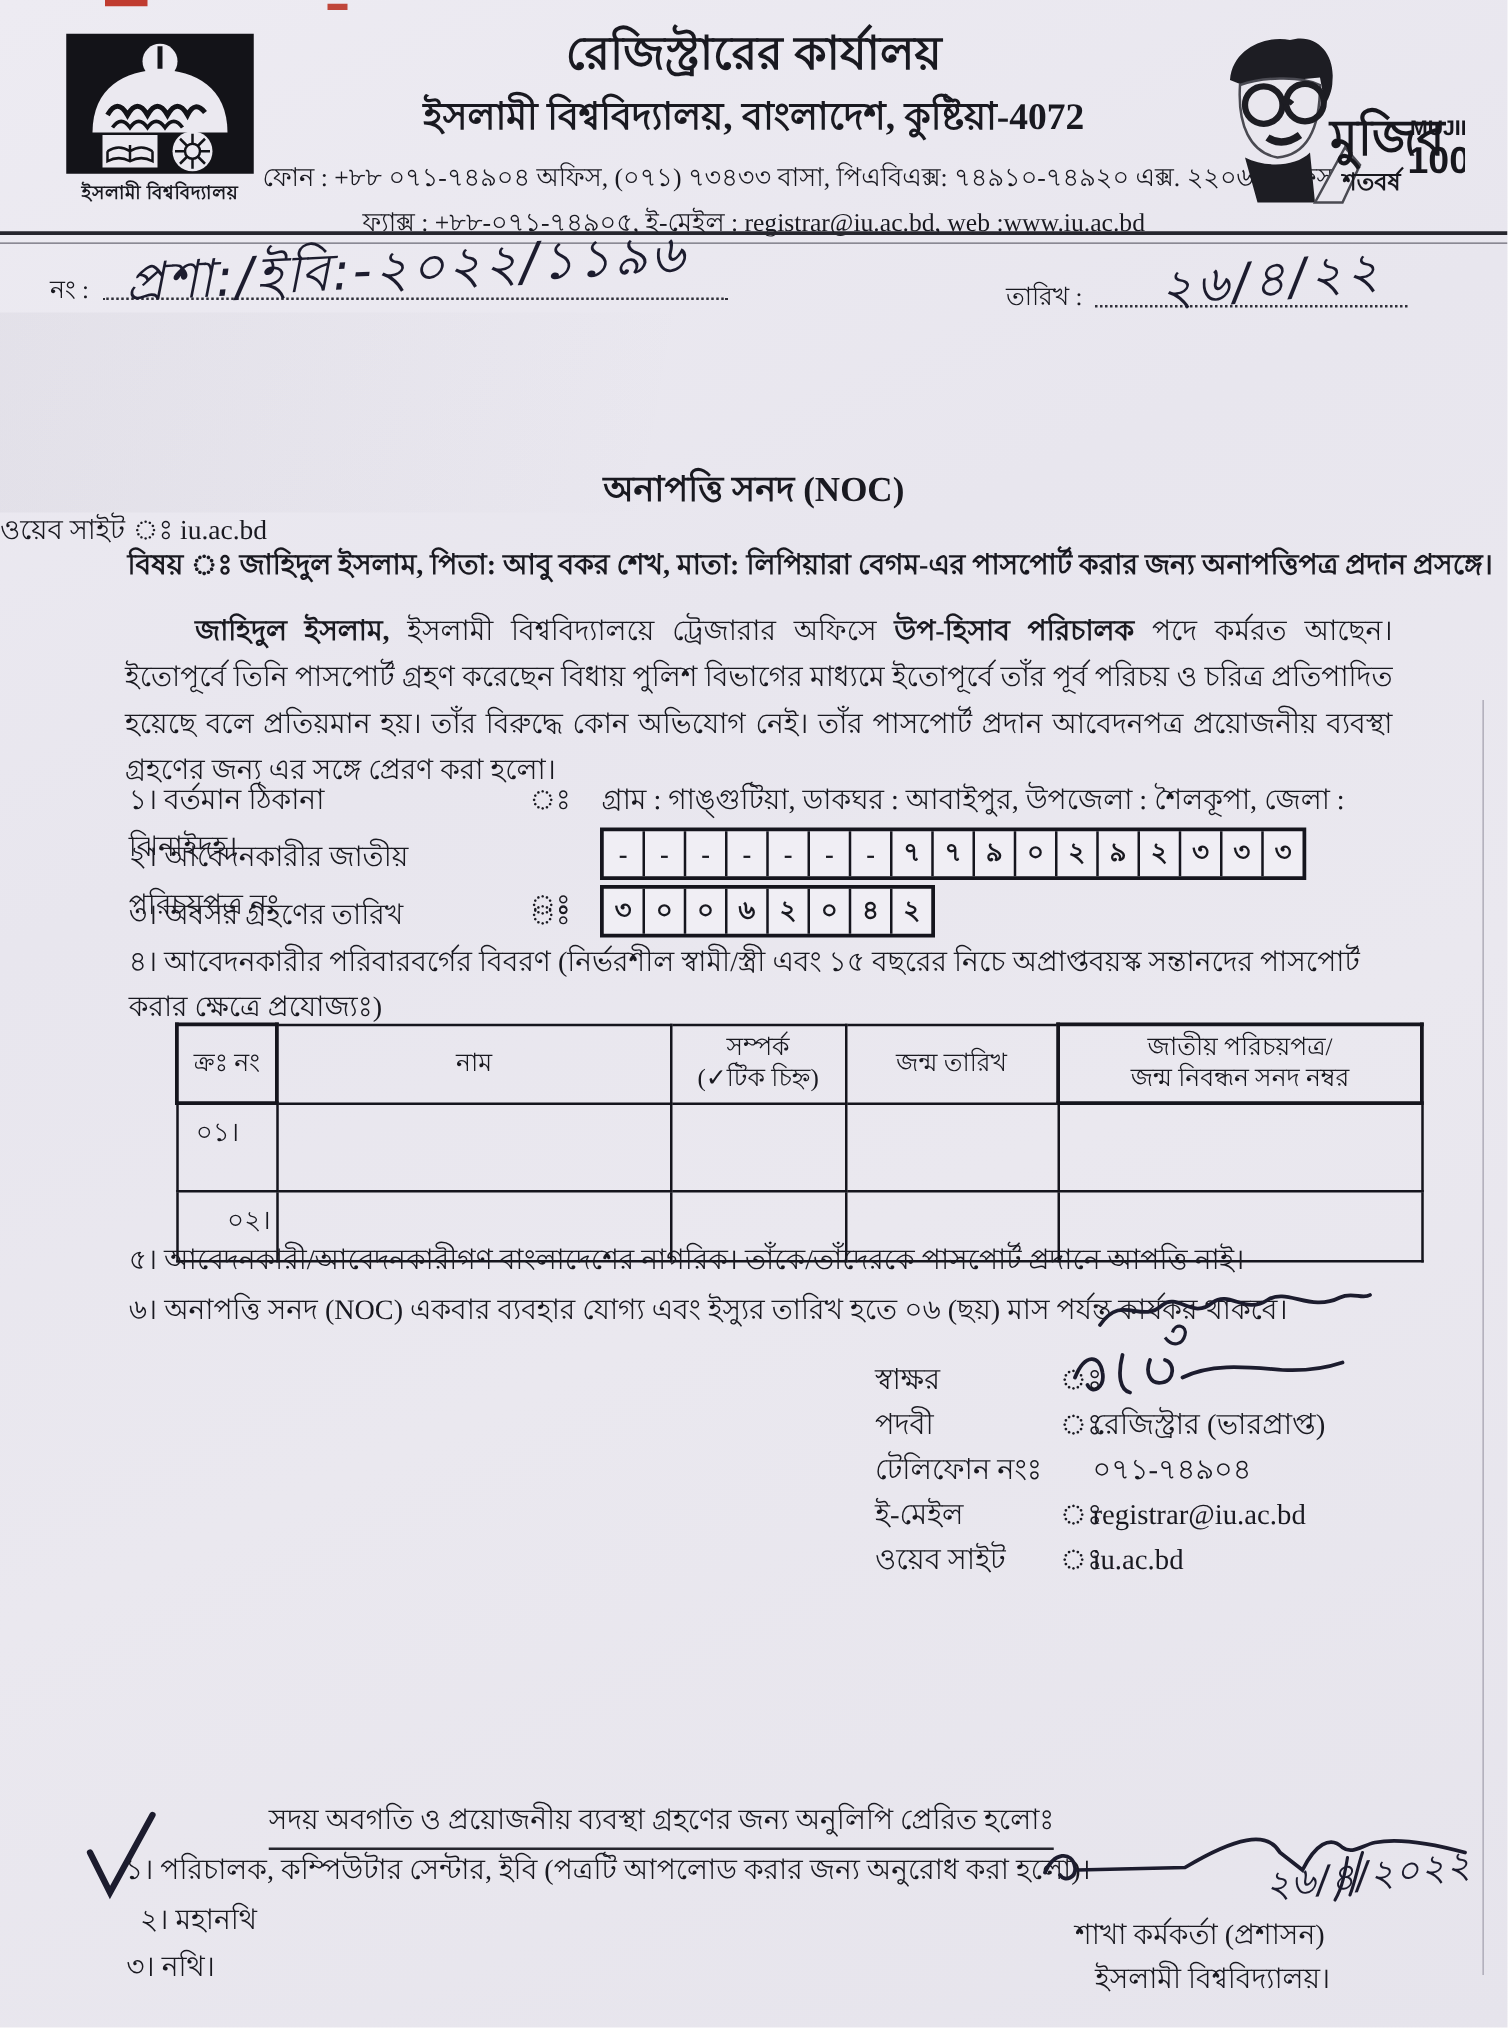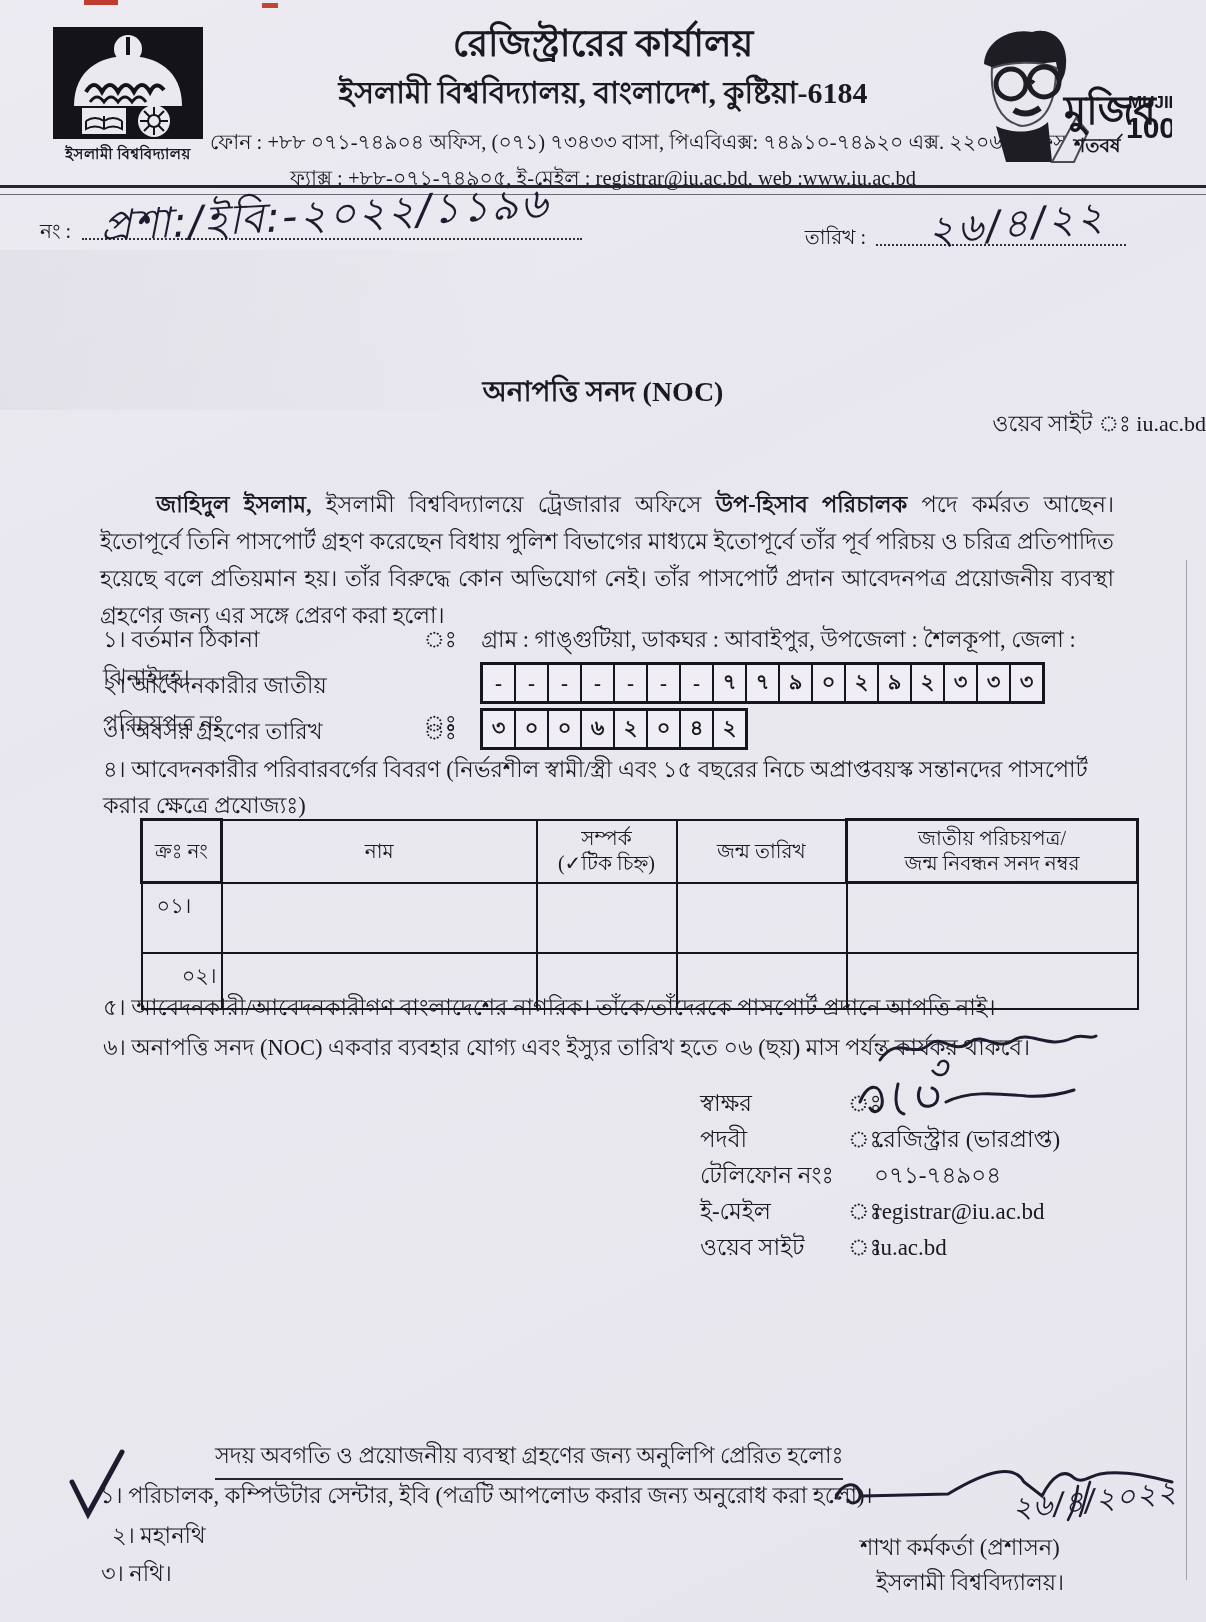--- a/index.html
+++ b/index.html
@@ -25,21 +25,21 @@
   .ref-row{left:40px;right:40px;top:198px;height:64px;font-size:20px;}
   .ref-no{position:absolute;left:0;top:18px;}
   .ref-dots{position:absolute;left:42px;top:40px;width:500px;border-bottom:2px dotted #2f2f38;}
   .date-label{position:absolute;right:300px;top:24px;}
   .date-dots{position:absolute;right:40px;top:46px;width:250px;border-bottom:2px dotted #2f2f38;}
   .handwriting{font-family:"DejaVu Sans",sans-serif;font-style:italic;color:#1c1c2e;}
   .hw-ref{position:absolute;left:60px;top:-16px;font-size:42px;transform:rotate(-3deg);letter-spacing:2px;white-space:nowrap;}
   .hw-date{position:absolute;right:60px;top:-6px;font-size:40px;transform:rotate(-5deg);letter-spacing:3px;}
   
   .doc-title{left:0;right:0;top:370px;text-align:center;font-size:28px;font-weight:bold;}
-  .web-line{left:0;right:0;top:406px;text-align:right;font-size:22px;}
+  .web-line{left:0;right:0;top:406px;text-align:left;font-size:22px;}
   .subject{left:102px;right:30px;top:434px;font-size:22.5px;font-weight:bold;white-space:nowrap;}
   
   .body-par{left:100px;right:92px;top:486px;font-size:22.5px;line-height:37px;text-align:justify;text-indent:56px;}
   .b{font-weight:bold;}
   
   .item-row{left:103px;right:40px;font-size:22.5px;}
   .item-label{display:inline-block;width:315px;}
   .item-colon{display:inline-block;width:52px;}
   .boxes{position:absolute;left:377px;top:-6px;display:flex;border:3px solid #15151d;background:#f0eef4;}
   .boxes .cell{width:31px;height:36px;border-left:2px solid #15151d;display:flex;align-items:center;justify-content:center;font-size:21px;font-weight:bold;}
@@ -104,21 +104,21 @@
       <path d="M34 95 q9 -6 18 0 q9 -6 18 0 M34 95 v8 q9 -5 18 0 q9 -5 18 0 v-8 M52 90 v12" stroke="#131318" stroke-width="2" fill="none"></path>
       <circle cx="102" cy="95" r="16" fill="#ebe9f0"></circle>
       <circle cx="102" cy="95" r="6" fill="none" stroke="#131318" stroke-width="2"></circle>
       <path d="M102 81 v8 M102 101 v8 M88 95 h8 M108 95 h8 M92 85 l6 6 M106 99 l6 6 M112 85 l-6 6 M98 99 l-6 6" stroke="#131318" stroke-width="2"></path>
     </svg>
     <div class="caption">ইসলামী বিশ্ববিদ্যালয়</div>
   </div>
 
   <div class="abs hdr-center">
     <div class="hdr-office">রেজিস্ট্রারের কার্যালয়</div>
-    <div class="hdr-univ">ইসলামী বিশ্ববিদ্যালয়, বাংলাদেশ, কুষ্টিয়া-6184</div>
+    <div class="hdr-univ">ইসলামী বিশ্ববিদ্যালয়, বাংলাদেশ, কুষ্টিয়া-4072</div>
     <div class="hdr-phone">ফোন : +৮৮ ০৭১-৭৪৯০৪ অফিস, (০৭১) ৭৩৪৩৩ বাসা, পিএবিএক্স: ৭৪৯১০-৭৪৯২০ এক্স. ২২০৬ (অফিস)</div>
     <div class="hdr-fax">ফ্যাক্স : +৮৮-০৭১-৭৪৯০৫, ই-মেইল : registrar@iu.ac.bd, web :www.iu.ac.bd</div>
   </div>
 
   <div class="abs mujib-logo">
     <svg width="216" height="142" viewBox="0 0 216 142">
       <path d="M28 42 C30 16 58 6 76 10 C96 4 112 20 110 42 C110 52 106 58 104 62 L100 40 L38 46 Z" fill="#1d1d23"></path>
       <path d="M36 46 C34 78 44 100 66 104 C88 102 100 84 100 46 C84 38 52 40 36 46 Z" fill="#e9e7ee" stroke="#4a4a52" stroke-width="2"></path>
       <circle cx="55" cy="62" r="15" fill="none" stroke="#1d1d23" stroke-width="5"></circle>
       <circle cx="88" cy="60" r="15" fill="none" stroke="#1d1d23" stroke-width="5"></circle>
@@ -139,20 +139,21 @@
     <span class="ref-no">নং :</span>
     <span class="ref-dots"></span>
     <span class="handwriting hw-ref">প্রশা:/ইবি:-২০২২/১১৯৬</span>
     <span class="date-label">তারিখ :</span>
     <span class="date-dots"></span>
     <span class="handwriting hw-date">২৬/৪/২২</span>
   </div>
 
   <div class="abs doc-title">অনাপত্তি সনদ (NOC)</div>
   <div class="abs web-line">ওয়েব সাইট ঃ iu.ac.bd</div>
+  <div class="abs subject">বিষয় ঃ জাহিদুল ইসলাম, পিতা: আবু বকর শেখ, মাতা: লিপিয়ারা বেগম-এর পাসপোর্ট করার জন্য অনাপত্তিপত্র প্রদান প্রসঙ্গে।</div>
 
   <div class="abs body-par"><span class="b">জাহিদুল ইসলাম,</span><span> ইসলামী বিশ্ববিদ্যালয়ে ট্রেজারার অফিসে </span><span class="b">উপ-হিসাব পরিচালক</span><span> পদে কর্মরত আছেন। ইতোপূর্বে তিনি পাসপোর্ট গ্রহণ করেছেন বিধায় পুলিশ বিভাগের মাধ্যমে ইতোপূর্বে তাঁর পূর্ব পরিচয় ও চরিত্র প্রতিপাদিত হয়েছে বলে প্রতিয়মান হয়। তাঁর বিরুদ্ধে কোন অভিযোগ নেই। তাঁর পাসপোর্ট প্রদান আবেদনপত্র প্রয়োজনীয় ব্যবস্থা গ্রহণের জন্য এর সঙ্গে প্রেরণ করা হলো।</span></div>
 
   <div class="abs item-row" style="top:622px;">
     <span class="item-label">১। বর্তমান ঠিকানা</span>
     <span class="item-colon">ঃ</span>
     <span>গ্রাম : গাঙ্গুটিয়া, ডাকঘর : আবাইপুর, উপজেলা : শৈলকূপা, জেলা : ঝিনাইদহ।</span>
   </div>
 
   <div class="abs item-row" style="top:668px;">

